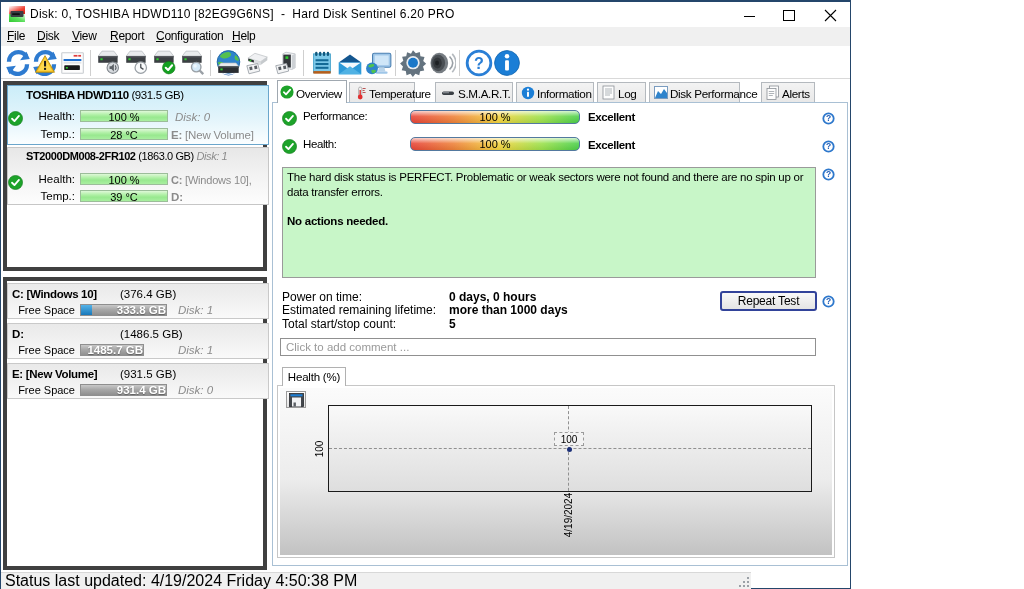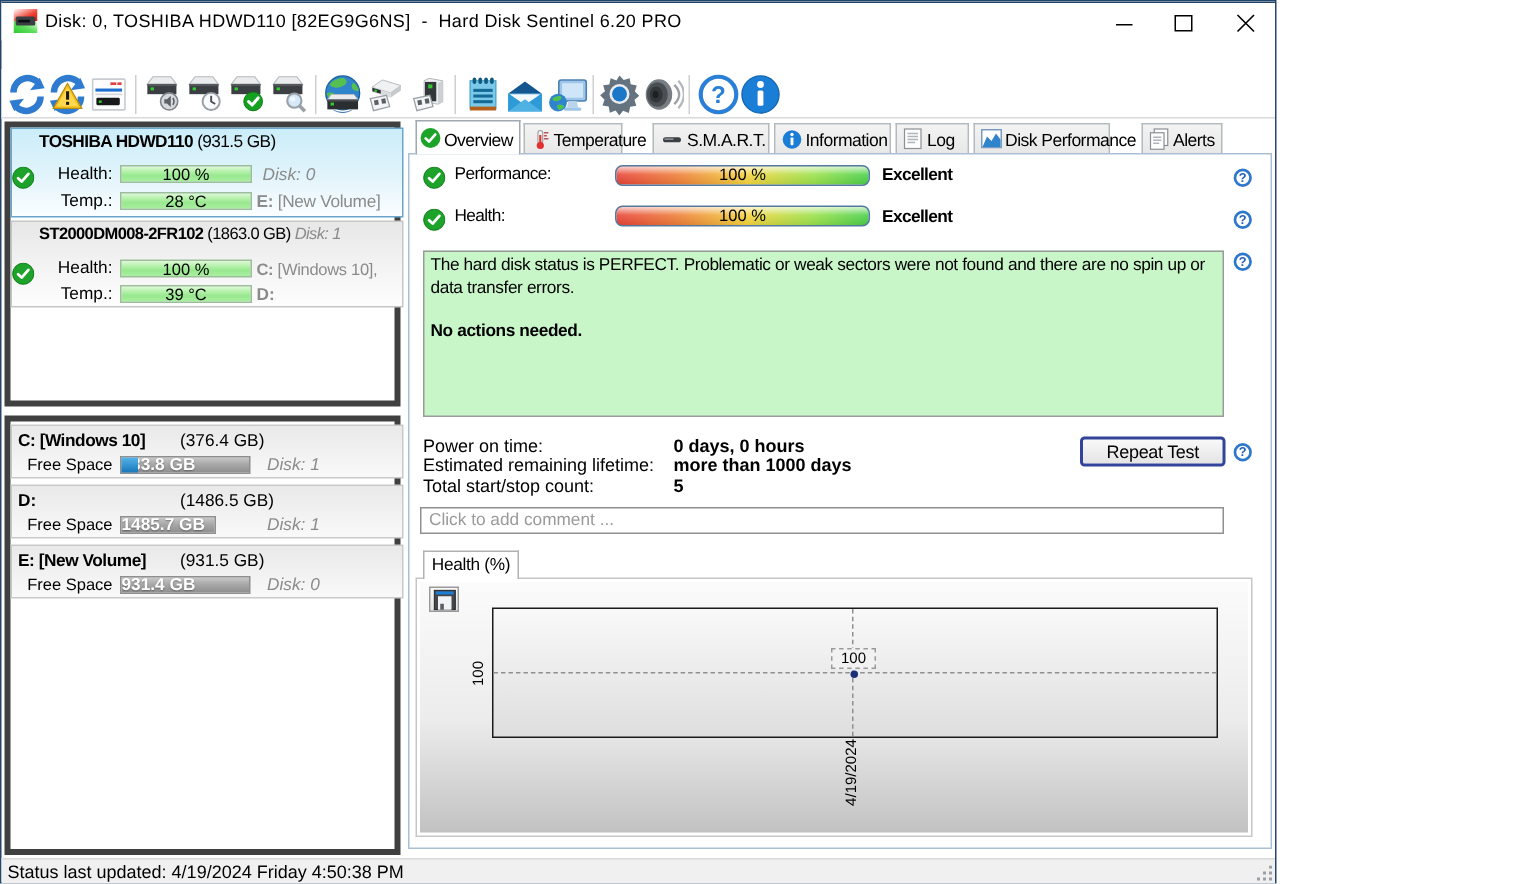--- a/index.html
+++ b/index.html
@@ -14,28 +14,28 @@
 .tool{position:absolute;left:0;top:45px;width:100%;height:33px;background:#fff;border-bottom:1px solid #d9d9d9}
 .ti{position:absolute;top:48px;width:28px;height:28px}
 .sep{position:absolute;top:49px;width:1px;height:26px;background:#cfcfcf}
 .panel{position:absolute;background:#fff;border:4px solid #404040}
 .entry{position:absolute;left:0;width:262px;white-space:nowrap}
 .lbl{position:absolute;font-size:11.5px;text-align:right}
 .gbar{position:absolute;width:88px;height:12px;border:1px solid #9cbd9a;background:linear-gradient(180deg,#dff8d8 0%,#b0f0a6 38%,#98e88f 62%,#a9efa0 100%);text-align:center;font-size:11px;line-height:12px}
 .gray{color:#8b8b8b}
 .it{font-style:italic}
 .b{font-weight:bold}
-.fsbar{position:absolute;height:12px;border:1px solid #8f8f8f;background:linear-gradient(180deg,#c9c9c9 0%,#a8a8a8 45%,#8f8f8f 100%);color:#fff;font-weight:bold;font-size:11.5px;text-align:left;line-height:11.5px;text-shadow:0 1px 1px rgba(0,0,0,.35)}
+.fsbar{position:absolute;height:12px;border:1px solid #8f8f8f;background:linear-gradient(180deg,#c9c9c9 0%,#a8a8a8 45%,#8f8f8f 100%);color:#fff;font-weight:bold;font-size:11.5px;text-align:right;line-height:11.5px;text-shadow:0 1px 1px rgba(0,0,0,.35)}
 .tab{position:absolute;font-size:11.7px;white-space:nowrap;letter-spacing:-0.35px}
 .tabi{background:linear-gradient(180deg,#f3f3f3,#e8e8e8);border:1px solid #b4b9be;border-bottom:none;height:20px;top:81px}
 .qm{position:absolute;width:13px;height:13px}
 .chk{position:absolute}
 .rowlbl{position:absolute;font-size:12px}
 .perfbar{position:absolute;left:409px;width:170px;height:14px;border:1px solid #53799f;border-radius:5px;background:linear-gradient(180deg,rgba(255,255,255,.75),rgba(255,255,255,.12) 45%,rgba(0,0,0,.06)),linear-gradient(90deg,#e84337,#ee8038 25%,#f4d43e 52%,#9be14a 78%,#4ad04a);text-align:center;font-size:11px;line-height:12.5px}
-.statusbar{position:absolute;left:0;top:571px;width:849px;height:17px;background:#f0f0f0;border-top:1px solid #d8d8d8;font-size:12px;line-height:16px}
+.statusbar{position:absolute;left:0;top:571px;width:750px;height:17px;background:#f0f0f0;border-top:1px solid #d8d8d8;font-size:16px;line-height:16px}
 </style>
 </head>
 <body>
 <div class="win">
 
 <div class="tbar">
   <svg class="a" style="left:8px;top:5px" width="16" height="16" viewBox="0 0 16 16">
     <defs>
       <linearGradient id="tr" x1="0" y1="0" x2="1" y2="1">
             <stop offset="0" stop-color="#fff"></stop>
@@ -54,20 +54,28 @@
     <rect x="3" y="7.2" width="8" height="1.8" rx="0.9" fill="#0e1112"></rect>
   </svg>
   <div class="title">Disk: 0, TOSHIBA HDWD110 [82EG9G6NS]  -  Hard Disk Sentinel 6.20 PRO</div>
   <div class="a" style="left:743px;top:15px;width:11px;height:1px;background:#000"></div>
   <div class="a" style="left:782px;top:9px;width:12px;height:11px;border:1px solid #000"></div>
   <svg class="a" style="left:822px;top:7px" width="15" height="15" viewBox="0 0 15 15">
         <path d="M2 2 L13 13 M13 2 L2 13" stroke="#000" stroke-width="1.1"></path>
       </svg>
 </div>
 
+<div class="menu">
+  <span style="left:6px"><u>F</u>ile</span>
+  <span style="left:36px"><u>D</u>isk</span>
+  <span style="left:71px"><u>V</u>iew</span>
+  <span style="left:109px"><u>R</u>eport</span>
+  <span style="left:155px"><u>C</u>onfiguration</span>
+  <span style="left:231px"><u>H</u>elp</span>
+</div>
 
 <div class="tool"></div>
 <svg class="ti" style="left:3px" viewBox="0 0 26 26">
   <path d="M4.6 11.8 A 8.8 8.8 0 0 1 20.6 6.6" fill="none" stroke="#2e7bd0" stroke-width="4"></path>
   <path d="M21.4 14.2 A 8.8 8.8 0 0 1 5.4 19.4" fill="none" stroke="#2e7bd0" stroke-width="4"></path>
   <path d="M23.9 9.2 L14.9 10.4 L20.9 2.6 Z" fill="#2e7bd0"></path>
   <path d="M2.1 16.8 L11.1 15.6 L5.1 23.4 Z" fill="#2e7bd0"></path>
 </svg>
 <svg class="ti" style="left:30px" viewBox="0 0 26 26">
   <path d="M4.6 11.8 A 8.8 8.8 0 0 1 20.6 6.6" fill="none" stroke="#2e7bd0" stroke-width="4"></path>

